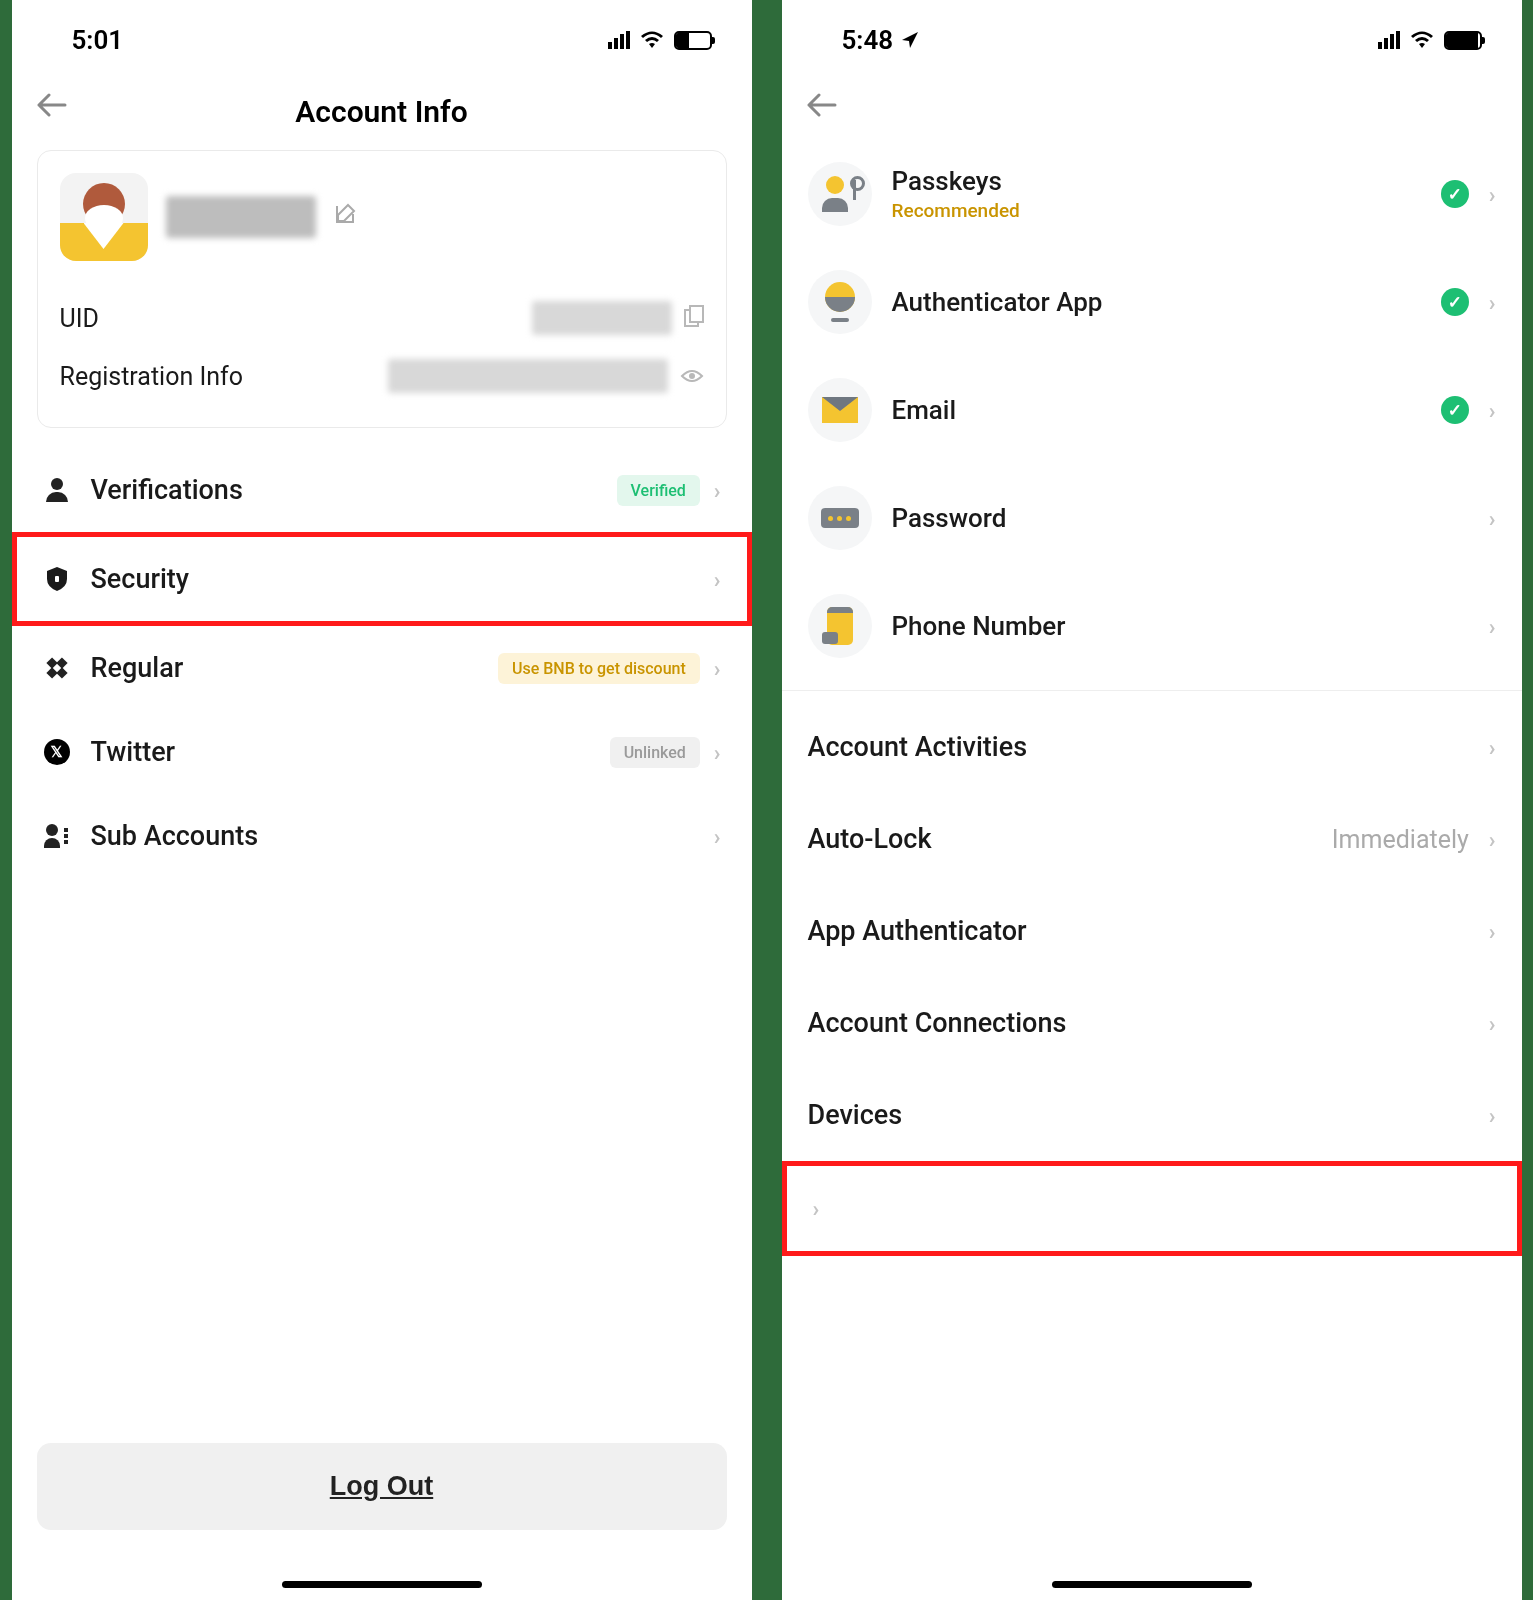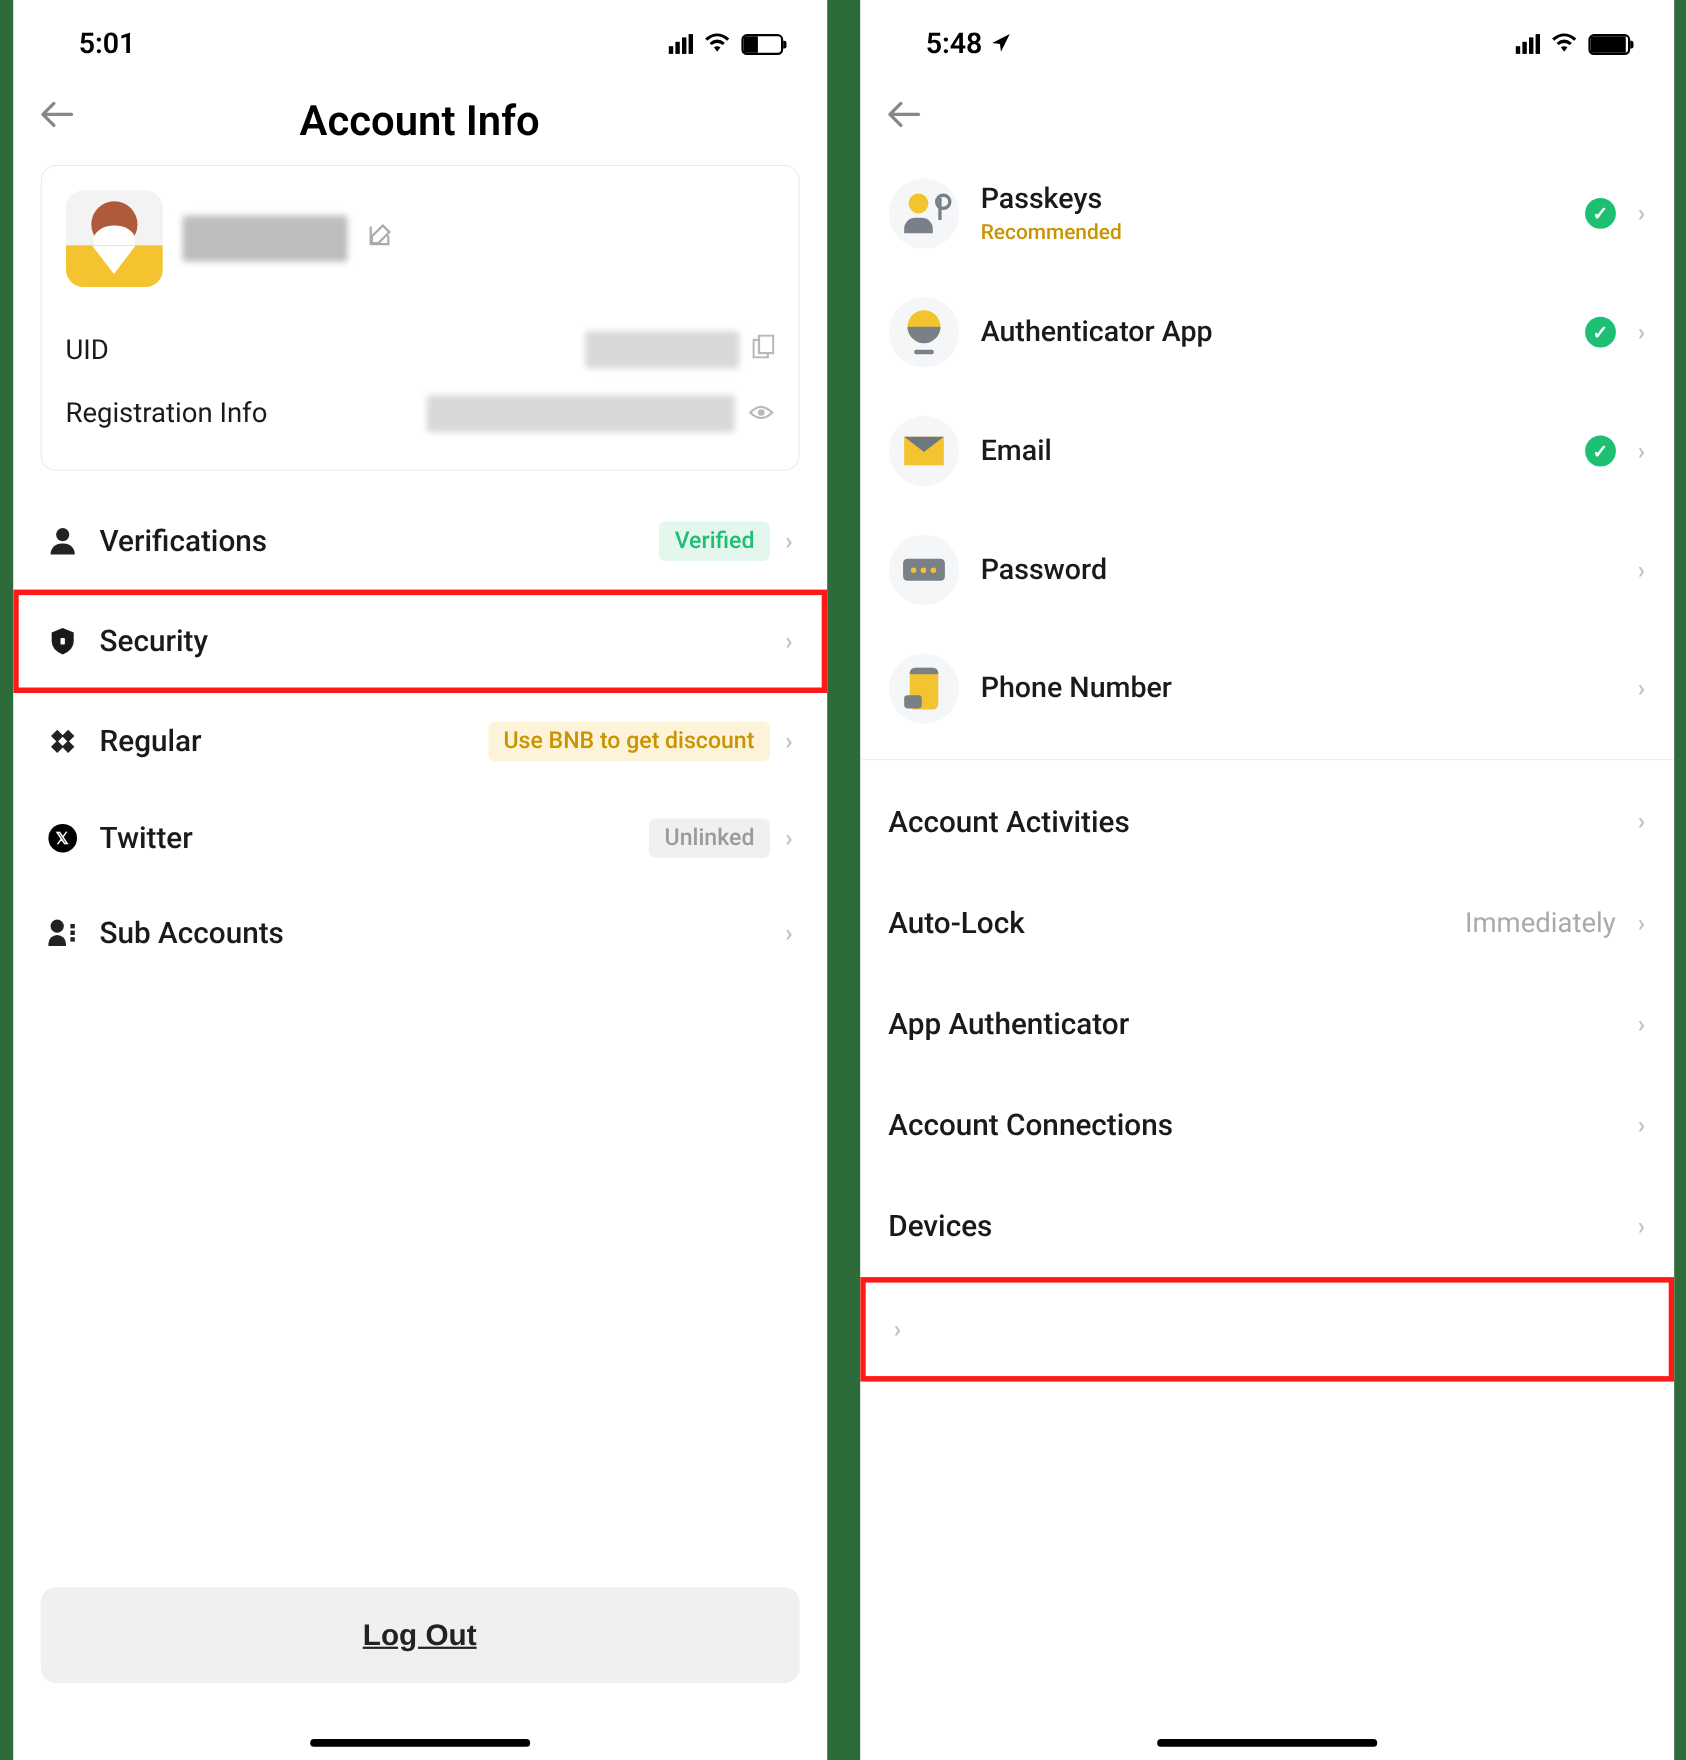--- a/index.html
+++ b/index.html
@@ -40,21 +40,21 @@
   }
   .back-btn {
     font-size: 34px;
     color: #888;
     cursor: pointer;
   }
   .header-title {
     position: absolute;
     left: 50%;
     transform: translateX(-50%);
-    font-size: 38px;
+    font-size: 30px;
     font-weight: 600;
     margin-top: 12px;
   }
   .card {
     margin: 10px 25px 20px 25px;
     border: 1px solid #eaeaea;
     border-radius: 14px;
     padding: 22px;
   }
   .profile-row {
@@ -157,21 +157,21 @@
     gap: 14px;
   }
   .chev {
     color: #c4c4c4;
     font-size: 22px;
     font-weight: bold;
   }
   .badge {
     padding: 6px 14px;
     border-radius: 6px;
-    font-size: 21px;
+    font-size: 16px;
     font-weight: 500;
     margin-left: 21px;
   }
   .badge.green { background: #e3f7ed; color: #1dbf73; }
   .badge.yellow { background: #fdf3d8; color: #c99400; }
   .badge.gray { background: #f0f0f0; color: #9a9a9a; }
   .highlight-box {
     border: 5px solid #ff1a1a;
     margin: 0 -25px;
     padding: 0 20px;

